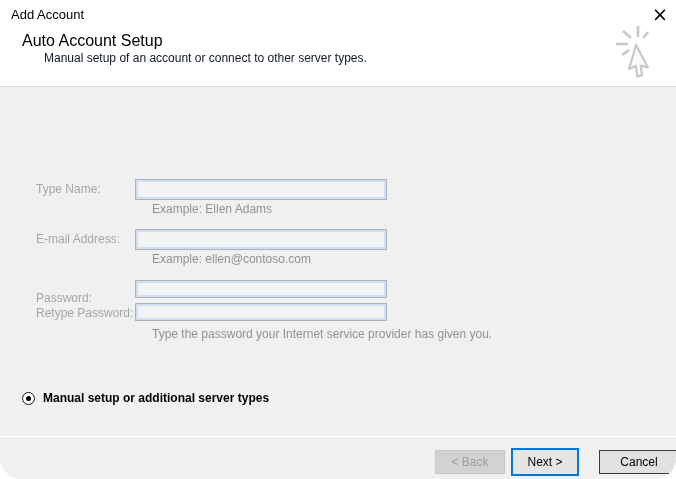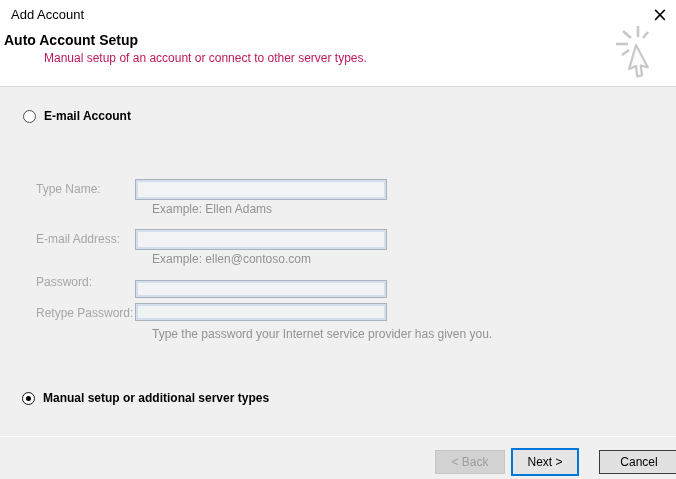--- a/index.html
+++ b/index.html
@@ -8,41 +8,42 @@
     font-family: "Liberation Sans", "DejaVu Sans", sans-serif;
     font-size: 12px;
     color: #1a1a1a;
   }
   .dialog {
     position: relative;
     width: 676px;
     height: 479px;
     background: #ffffff;
     overflow: hidden;
+    border-radius: 21px;
   }
   
   .titlebar-title {
     position: absolute; left: 11px; top: 7px;
     font-size: 13px; color: #000;
   }
   .close-btn {
     position: absolute; left: 644px; top: 0px;
     width: 32px; height: 28px;
     display: flex; align-items: center; justify-content: center;
     font-size: 19px; color: #000; cursor: pointer;
     background: transparent; border: none;
     font-family: "DejaVu Sans", sans-serif;
   }
   .header-title {
-    position: absolute; left: 4px; top: 32px;
-    font-weight: bold; font-size: 14px; color: #000;
+    position: absolute; left: 22px; top: 32px;
+    font-weight: normal; font-size: 16px; color: #000;
   }
   .header-sub {
     position: absolute; left: 44px; top: 51px;
-    font-size: 12px; color: #be185d;
+    font-size: 12px; color: #0f172a;
   }
   .cursor-art { position: absolute; left: 610px; top: 24px; }
   .header-sep {
     position: absolute; left: 0; top: 86px; width: 676px; height: 1px;
     background: #d9d9d9;
   }
   
   .body-area {
     position: absolute; left: 0; top: 87px; width: 676px; height: 392px;
     background: #f0f0f0;
@@ -120,34 +121,30 @@
       <line x1="12" y1="31" x2="19" y2="26"></line>
       <line x1="38" y1="8" x2="33" y2="14"></line>
     </g>
     <path d="M0,0 L0,25 L5.8,20.2 L9.8,29.8 L14.2,27.6 L10.2,18.4 L17.5,18.2 Z" transform="translate(26,21) rotate(16)" fill="#fbfbfb" stroke="#c8c8c8" stroke-width="2.2" stroke-linejoin="round"></path>
   </svg>
 
   <div class="header-sep"></div>
 
   <div class="body-area">
 
-    <div class="radio-row radio-row-email">
-      <span class="radio-circle"></span>
-      <span class="radio-label">E-mail Account</span>
-    </div>
 
     <label class="field-label" style="top:95px;">Type Name:</label>
     <input class="tb" style="top: 92px; height: 21px;" disabled="" value="">
     <div class="ex-text" style="top:115px;">Example: Ellen Adams</div>
 
     <label class="field-label" style="top:145px;">E-mail Address:</label>
     <input class="tb" style="top: 142px; height: 21px;" disabled="" value="">
     <div class="ex-text" style="top:165px;">Example: ellen@contoso.com</div>
 
-    <label class="field-label" style="top:188px;">Password:</label>
+    <label class="field-label" style="top:204px;">Password:</label>
     <input class="tb" type="password" style="top: 193px; height: 18px;" disabled="" value="">
 
     <label class="field-label" style="top:219px;">Retype Password:</label>
     <input class="tb" type="password" style="top: 216px; height: 18px;" disabled="" value="">
 
     <div class="ex-text" style="top:240px;">Type the password your Internet service provider has given you.</div>
 
     <div class="radio-row radio-row-manual">
       <span class="radio-circle selected"></span>
       <span class="radio-label">Manual setup or additional server types</span>

